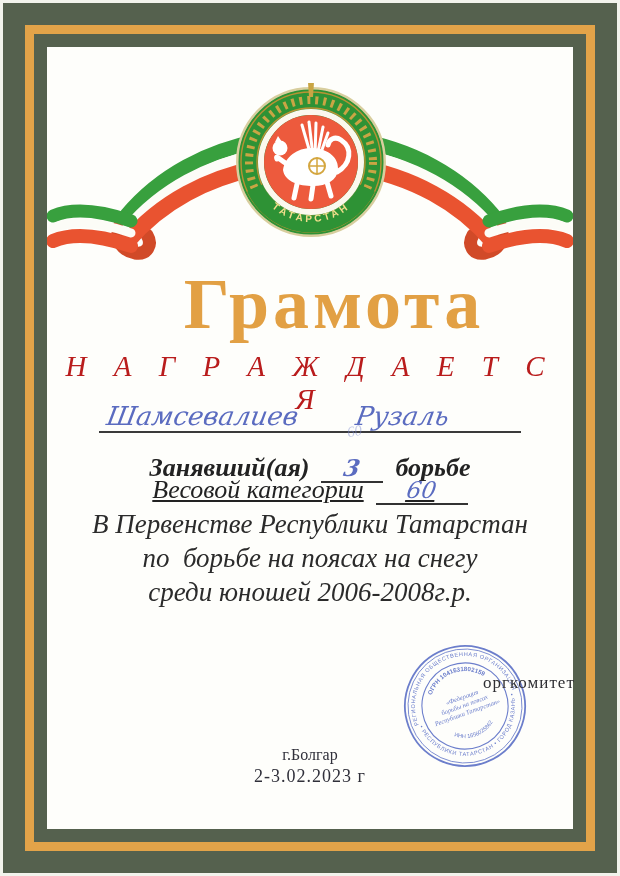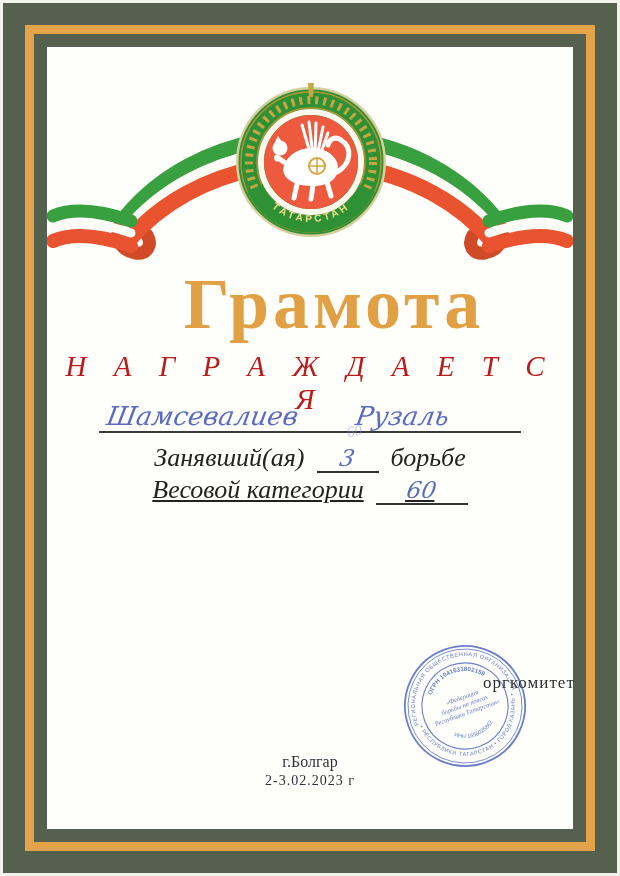--- a/index.html
+++ b/index.html
@@ -28,42 +28,42 @@
     padding-left:8px;box-sizing:border-box;
   }
   .handwriting{
     font-style:italic;color:#5B6CC0;font-size:26px;transform:skewX(-10deg);
     font-family:"DejaVu Serif", serif;
   }
   .row-line{
     position:absolute;left:0;width:526px;display:flex;justify-content:center;
     align-items:flex-end;gap:12px;color:#222;font-style:italic;font-size:26px;
   }
-  .place-row{top:394px;}
+  .place-row{top:404px;font-weight:bold;}
   .weight-row{top:426px;text-decoration:underline;}
   .blank{
     display:inline-flex;justify-content:center;align-items:flex-end;
     border-bottom:2px solid #333;height:30px;
   }
   .blank .handwriting{font-size:23px;}
   .blank-place{width:62px;}
   .blank-weight{width:92px;}
   .ghost-mark{
     position:absolute;top:376px;left:300px;color:#7A88CC;opacity:.45;
     font-style:italic;font-size:15px;transform:rotate(-10deg);
   }
   .event-block{position:absolute;top:460px;left:0;width:526px;text-align:center;color:#2B2B2B;}
   .event-line{display:block;font-style:italic;font-size:27px;line-height:34px;white-space:pre;}
   .committee{
     position:absolute;top:626px;left:436px;color:#2F2F33;
     font-size:17px;letter-spacing:1px;z-index:5;
   }
-  .footer{position:absolute;top:699px;left:0;width:526px;text-align:center;color:#30303A;margin-top:7px;}
+  .footer{position:absolute;top:699px;left:0;width:526px;text-align:center;color:#30303A;}
   .footer .city{font-size:16px;display:block;}
-  .footer .date{font-size:14px;letter-spacing:1px;display:block;margin-top:2px;}
+  .footer .date{font-size:18px;letter-spacing:1px;display:block;margin-top:2px;}
 </style>
 </head>
 <body>
 
 <div class="scan-frame"></div>
 <div class="gold-line"></div>
 
 <div class="paper">
 
   <svg class="deco-svg" width="526" height="190" viewBox="0 0 526 190">
@@ -144,20 +144,25 @@
     <span>борьбе</span>
   </div>
 
   <div class="row-line weight-row">
     <span>Весовой категории</span>
     <span class="blank blank-weight">
       <span class="handwriting">60</span>
     </span>
   </div>
 
+  <div class="event-block">
+    <span class="event-line">В Первенстве Республики Татарстан</span>
+    <span class="event-line">по  борьбе на поясах на снегу</span>
+    <span class="event-line">среди юношей 2006-2008г.р.</span>
+  </div>
 
   <svg class="stamp-svg" width="140" height="140" viewBox="0 0 140 140">
     <g transform="rotate(-20 70 70)" fill="none" stroke="#6074C8">
       <circle cx="70" cy="70" r="60" stroke-width="1.8"></circle>
       <circle cx="70" cy="70" r="57" stroke-width="0.8"></circle>
       <circle cx="70" cy="70" r="43" stroke-width="1.1"></circle>
       <defs>
         <path id="stamp-ring-top" d="M20,70 A50,50 0 0 1 120,70"></path>
         <path id="stamp-ring-bottom" d="M20,70 A50,50 0 0 0 120,70"></path>
         <path id="stamp-ogrn-arc" d="M35,70 A35,35 0 0 1 105,70"></path>

